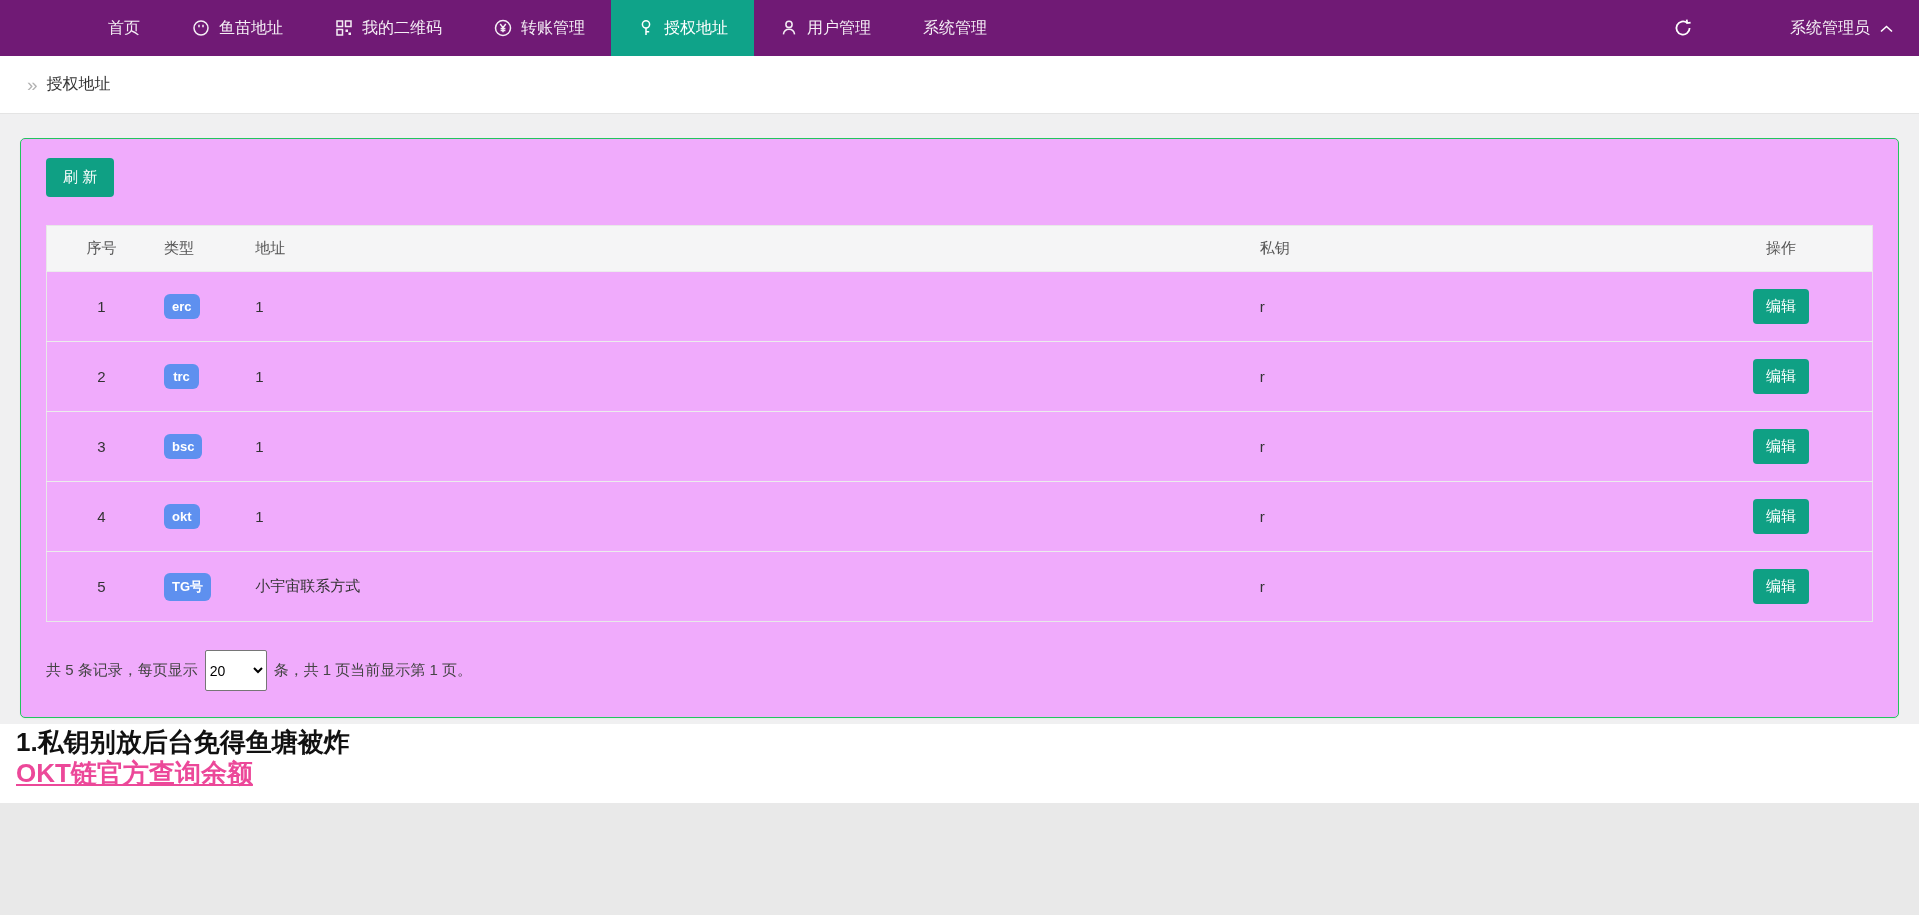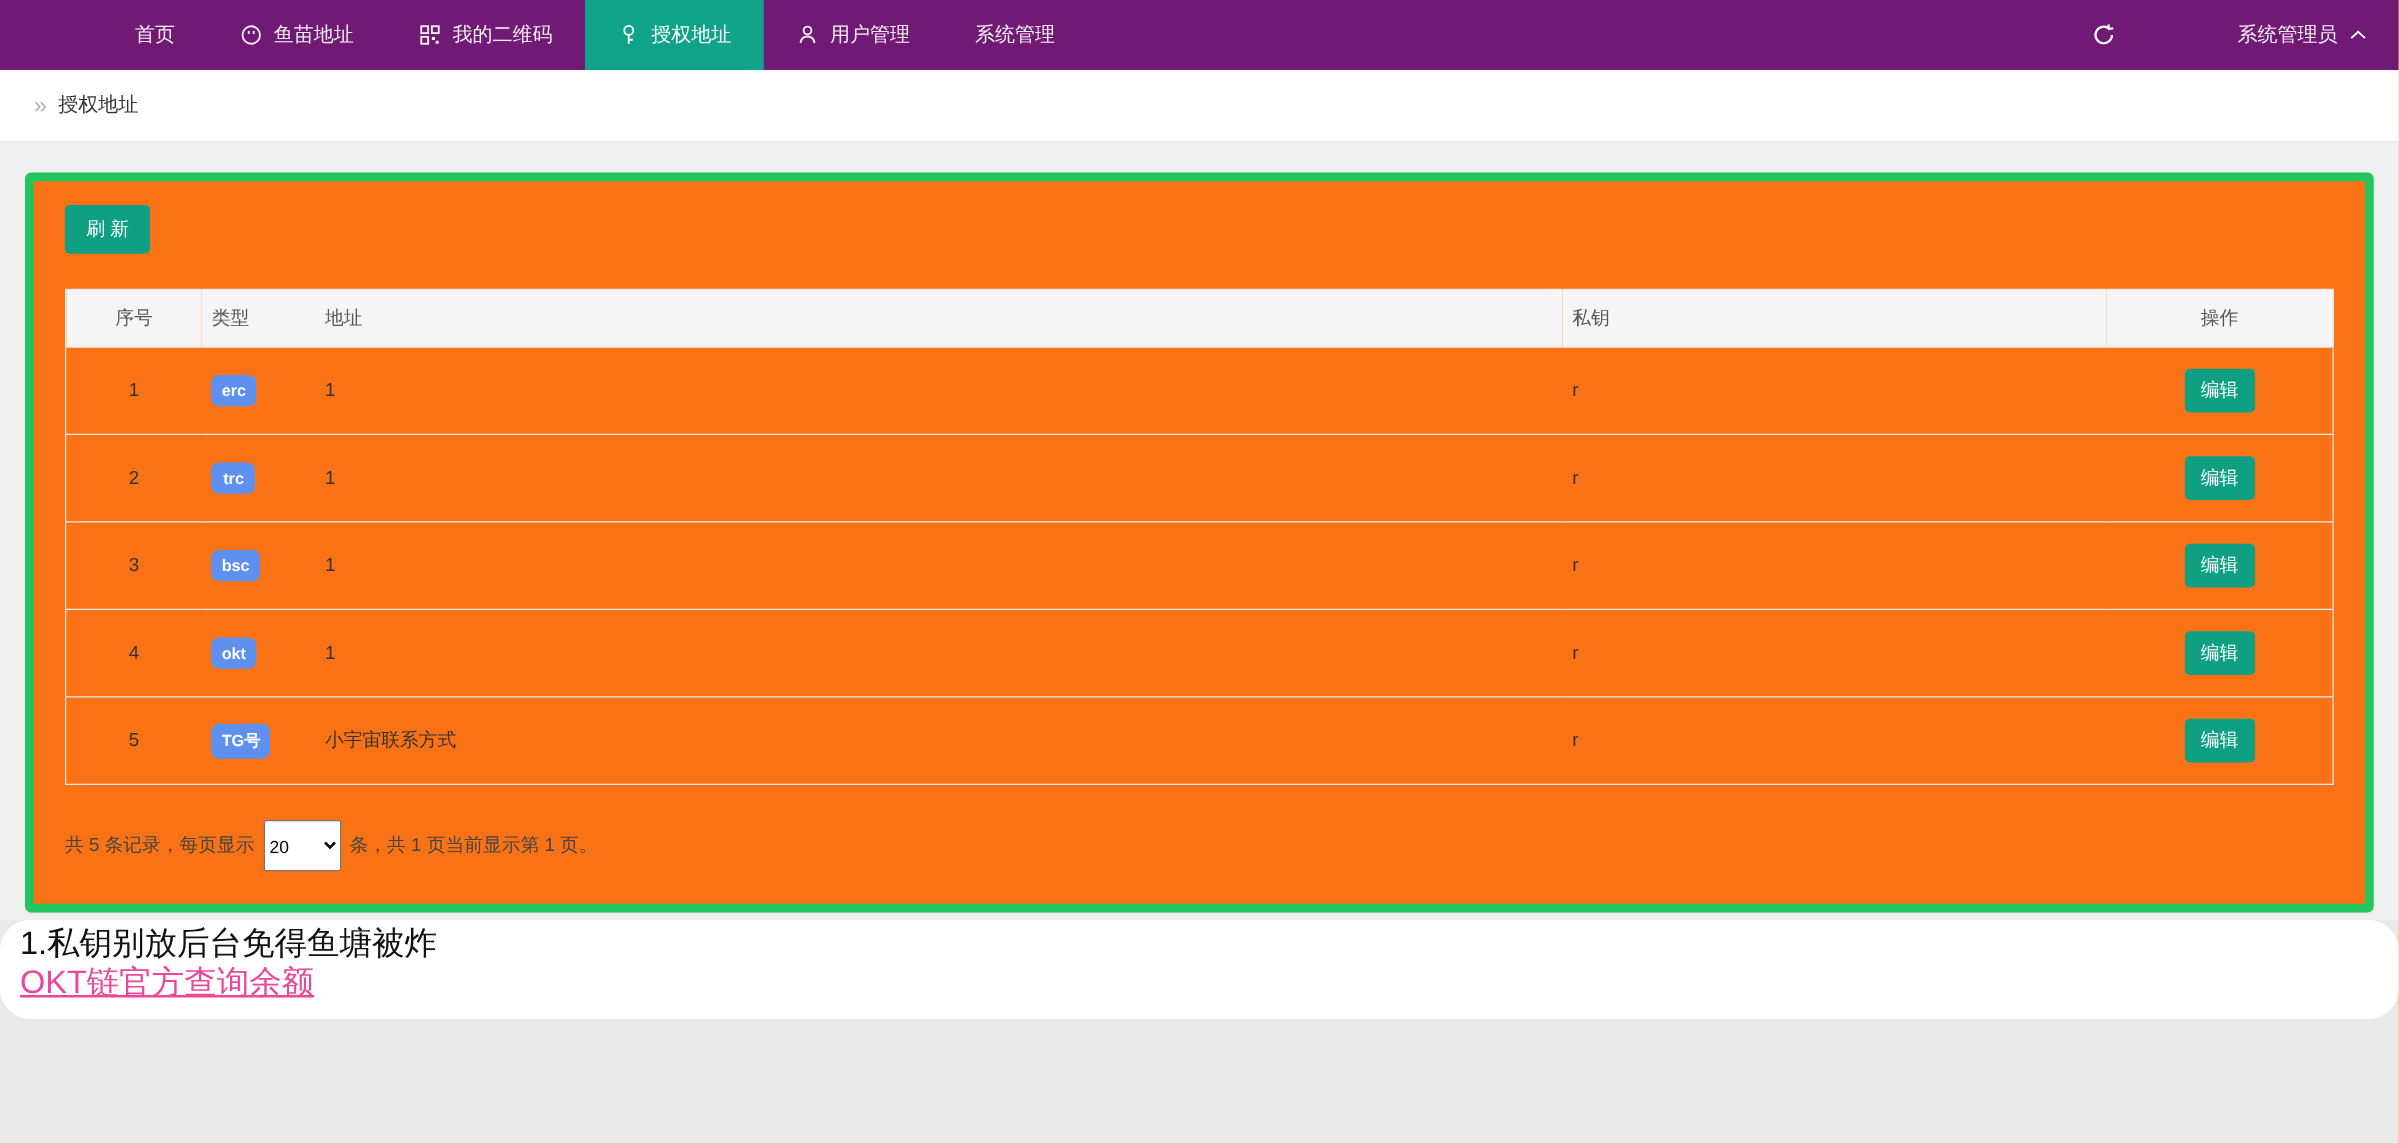--- a/index.html
+++ b/index.html
@@ -49,22 +49,22 @@
     align-items: center;
     padding-left: 27px;
     gap: 9px;
     font-size: 16px;
     color: #333;
   }
   .crumb-sep { color: #b3b3b3; font-size: 19px; line-height: 1; }
   
   .content { background: #f0f0f1; padding: 24px 20px 6px 20px; }
   .card {
-    background: #f97316;
-    border: 7px solid #22c55e;
+    background: #f0abfc;
+    border: 1px solid #22c55e;
     border-radius: 5px;
     padding: 19px 25px 26px 25px;
     box-shadow: 0 1px 2px rgba(0,0,0,.04);
   }
   .btn {
     border: none;
     border-radius: 4px;
     background: #0fa084;
     color: #fff;
     cursor: pointer;
@@ -123,24 +123,23 @@
     font-family: inherit;
     border: 1px solid #767676;
     border-radius: 2px;
     background: #fff;
   }
   
   .notes {
     background: #fff;
     padding: 3px 0 14px 16px;
     font-size: 26px;
-    font-weight: normal;
+    font-weight: bold;
     color: #111;
     line-height: 1.2;
-    border-radius: 24px;
   }
   .notes a { color: #ec4899; text-decoration: underline; cursor: pointer; }
 </style>
 </head>
 <body>
 
 <nav class="navbar">
   <div class="nav-item">
     <span>首页</span>
   </div>
@@ -156,20 +155,29 @@
   <div class="nav-item">
     <span class="nav-icon">
       <svg width="18" height="18" viewBox="0 0 18 18">
           <rect x="2" y="2" width="5.5" height="5.5"></rect>
           <rect x="10.5" y="2" width="5.5" height="5.5"></rect>
           <rect x="2" y="10.5" width="5.5" height="5.5"></rect>
           <path d="M10.5 10.5h2.5v2.5h-2.5zM13.5 13.5H16V16h-2.5z" fill="currentColor" stroke="none"></path>
         </svg>
     </span>
     <span>我的二维码</span>
+  </div>
+  <div class="nav-item">
+    <span class="nav-icon">
+      <svg width="18" height="18" viewBox="0 0 18 18">
+          <circle cx="9" cy="9" r="7.5"></circle>
+          <path d="M6.2 5l2.8 3.6L11.8 5M9 8.6v4.6M6.6 9.6h4.8M6.6 11.4h4.8"></path>
+        </svg>
+    </span>
+    <span>转账管理</span>
   </div>
   <div class="nav-item active">
     <span class="nav-icon">
       <svg width="18" height="18" viewBox="0 0 18 18">
           <circle cx="9" cy="5.3" r="3.6"></circle>
           <path d="M9 8.9V16M9 12.8h3.2"></path>
         </svg>
     </span>
     <span>授权地址</span>
   </div>

